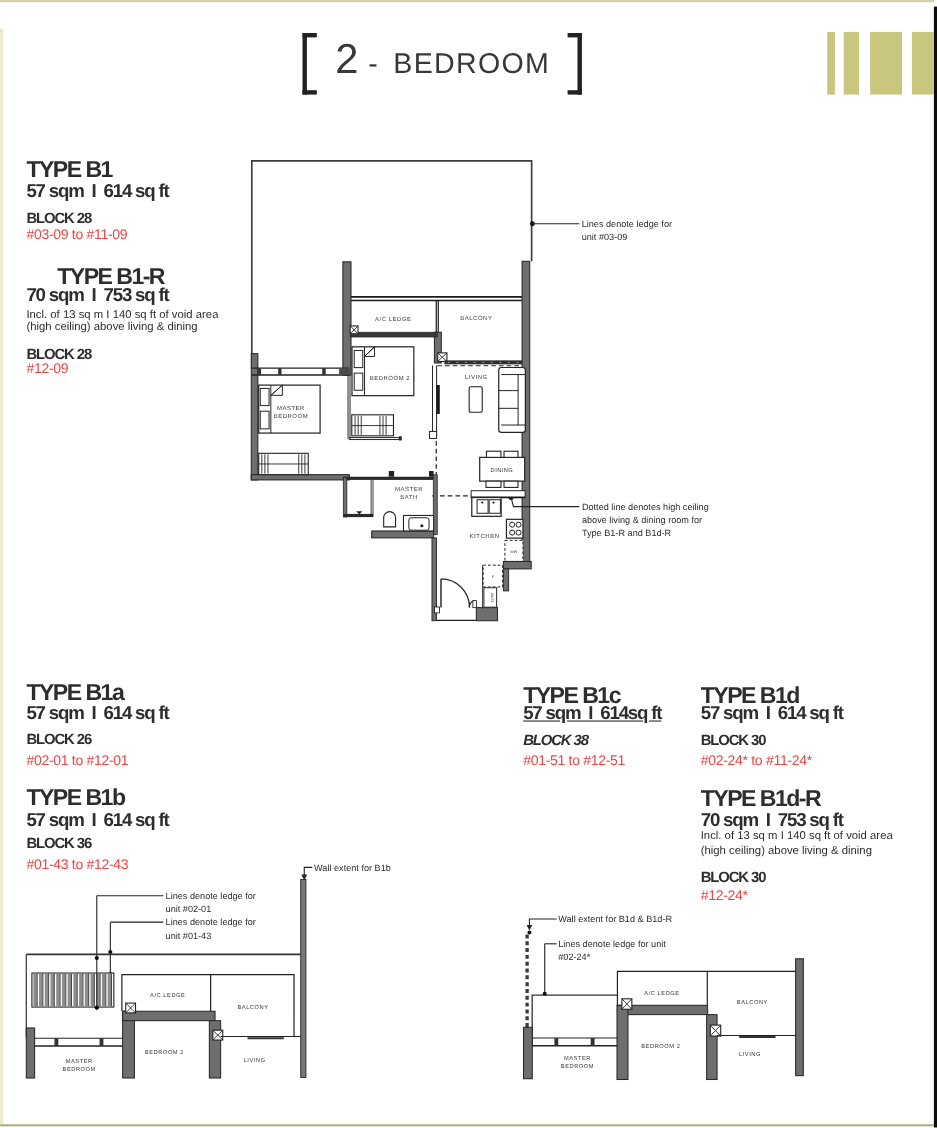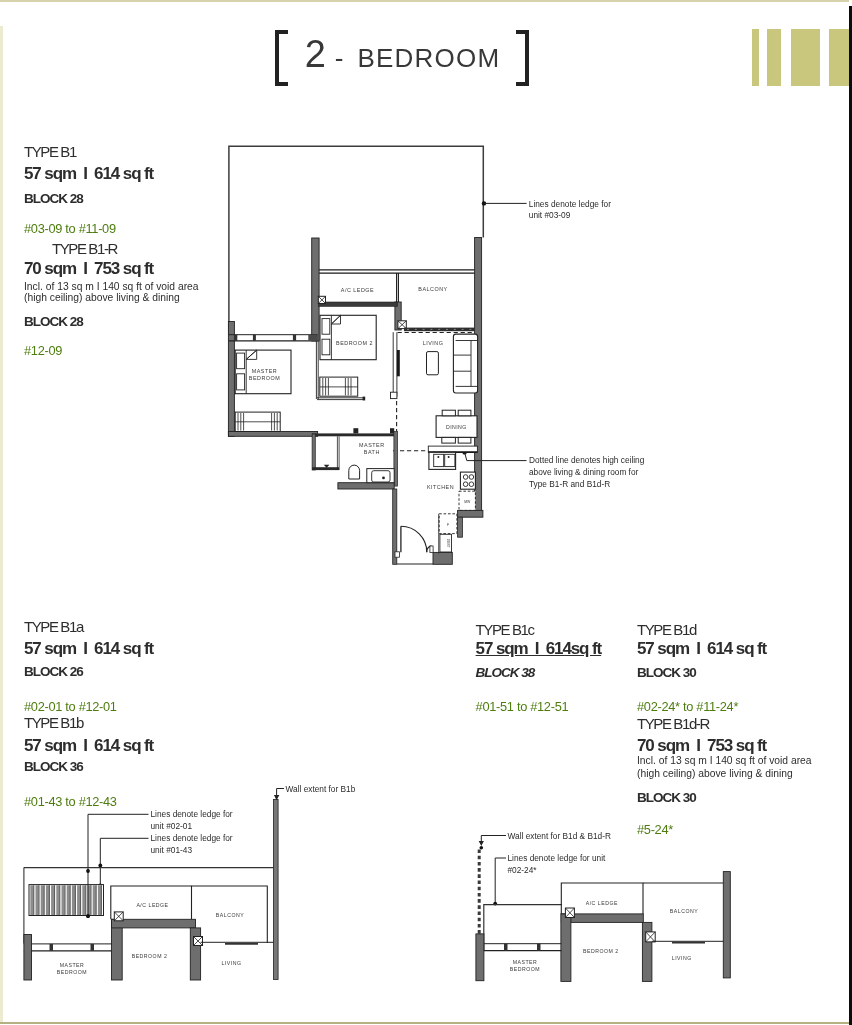--- a/index.html
+++ b/index.html
@@ -1,22 +1,22 @@
 <!DOCTYPE html>
 <html><head>
 <meta charset="utf-8">
 <style>
   html,body{margin:0;padding:0;}
   body{width:852px;height:1025px;position:relative;background:#ffffff;
        font-family:"Liberation Sans", sans-serif;overflow:hidden;}
   .abs{position:absolute;white-space:nowrap;}
-  .h1{font-weight:normal;font-size:15px;color:#2d2d2d;letter-spacing:-1.4px;}
+  .h1{font-weight:bold;font-size:21px;color:#2d2d2d;letter-spacing:-1.4px;}
   .h2{font-weight:bold;font-size:17px;color:#2d2d2d;letter-spacing:-1.1px;}
   .blk{font-weight:bold;font-size:13.5px;color:#2d2d2d;letter-spacing:-1px;}
-  .rng{font-size:12.8px;color:#4d7c0f;letter-spacing:-0.3px;margin-top:16px;}
+  .rng{font-size:12.8px;color:#ef4444;letter-spacing:-0.3px;}
   .note{font-size:10.3px;color:#2d2d2d;}
   svg{position:absolute;left:0;top:0;}
 </style>
 </head>
 <body>
 
 <div class="abs" style="left:0;top:0;width:849px;height:1.8px;background:#d6d3ac;"></div>
 
 <div class="abs" style="left:0;top:26px;width:2.6px;height:996px;background:#eceacf;"></div>
 
@@ -68,21 +68,21 @@
 <div class="abs h1" style="left:637px;top:620.8px;">TYPE B1d</div>
 <div class="abs h2" style="left:637px;top:639.2px;">57 sqm&nbsp;&nbsp;I&nbsp;&nbsp;614 sq ft</div>
 <div class="abs blk" style="left:637px;top:664.6px;">BLOCK 30</div>
 <div class="abs rng" style="left:637px;top:682.6px;">#02-24* to #11-24*</div>
 
 <div class="abs h1" style="left:637px;top:714.9px;">TYPE B1d-R</div>
 <div class="abs h2" style="left:637px;top:735.7px;">70 sqm&nbsp;&nbsp;I&nbsp;&nbsp;753 sq ft</div>
 <div class="abs note" style="left:637px;top:754.7px;">Incl. of 13 sq m I 140 sq ft of void area</div>
 <div class="abs note" style="left:637px;top:767.6px;">(high ceiling) above living &amp; dining</div>
 <div class="abs blk" style="left:637px;top:789.8px;">BLOCK 30</div>
-<div class="abs rng" style="left:637px;top:806.4px;">#5-24*</div>
+<div class="abs rng" style="left:637px;top:806.4px;">#12-24*</div>
 
 <svg width="852" height="1025" viewBox="0 0 852 1025">
 <g id="mainplan" stroke-linecap="butt">
 
   <path d="M228.9,334.5 V146.3 H483.3 V237.5" fill="none" stroke="#3c3c3c" stroke-width="1.5"></path>
 
   <circle cx="484" cy="203.4" r="2.2" fill="#111"></circle>
   <line x1="484" y1="203.4" x2="526.6" y2="203.4" stroke="#222" stroke-width="1"></line>
 
   <text x="528.8" y="206.6" font-size="8.3" fill="#2b2b2b">Lines denote ledge for</text>

